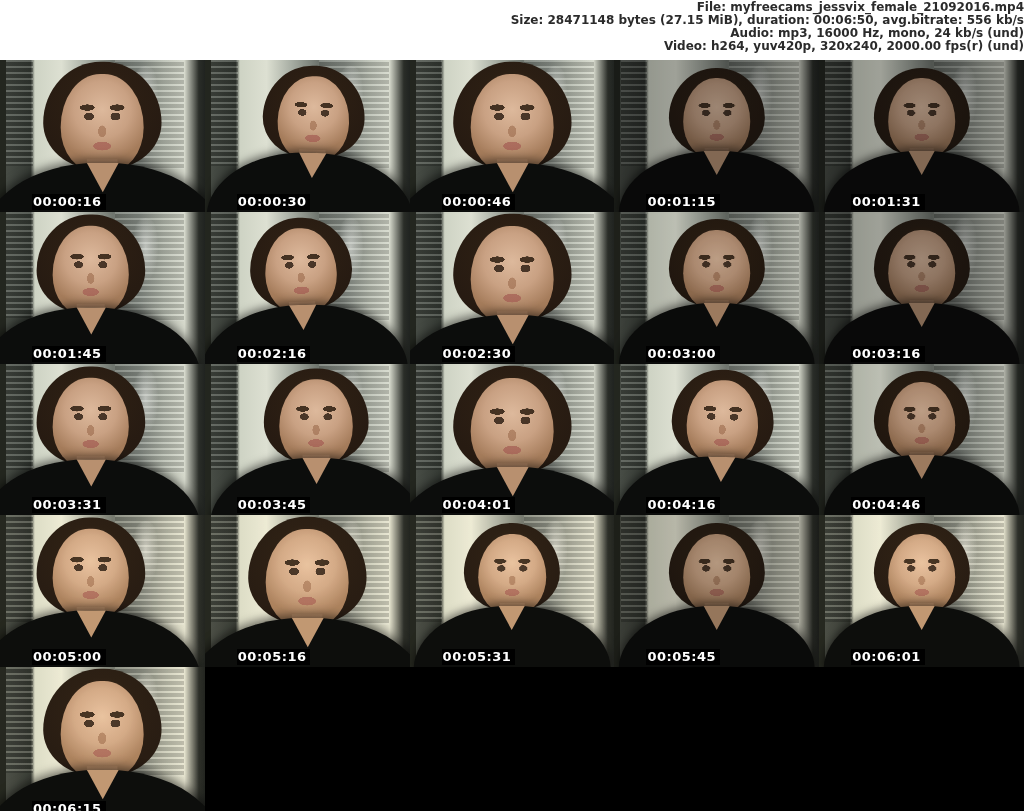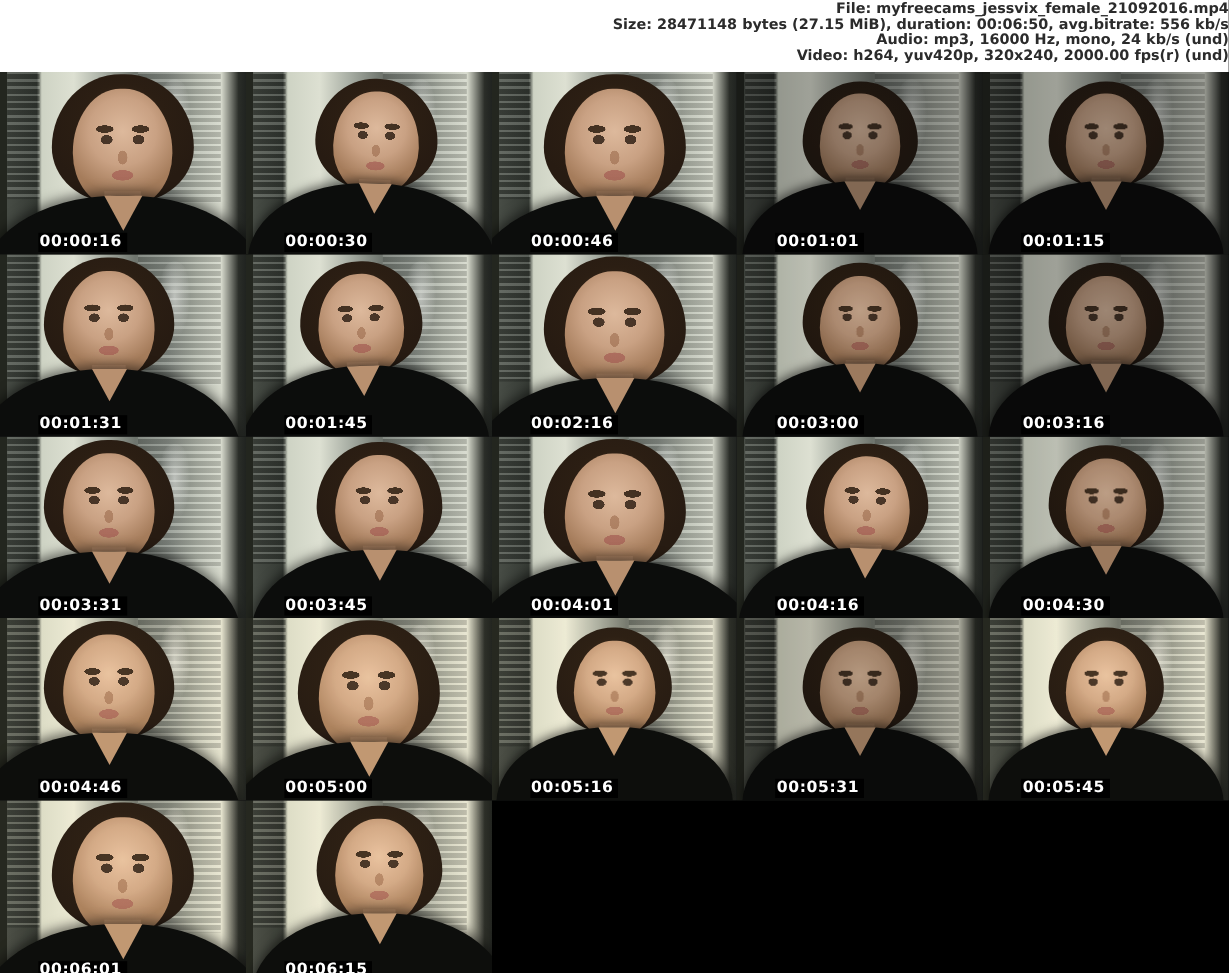--- a/index.html
+++ b/index.html
@@ -211,35 +211,20 @@
       <div class="blinds-left"></div>
       <div class="blinds-right"></div>
       <div class="glare"></div>
       <div class="person">
         <div class="hair"></div>
         <div class="face"></div>
         <div class="neck"></div>
         <div class="torso"></div>
       </div>
     </div>
-    <span class="ts">00:01:01</span>
-  </div>
-    <div class="thumb">
-    <div class="scene">
-      <div class="wall"></div>
-      <div class="blinds-left"></div>
-      <div class="blinds-right"></div>
-      <div class="glare"></div>
-      <div class="person">
-        <div class="hair"></div>
-        <div class="face"></div>
-        <div class="neck"></div>
-        <div class="torso"></div>
-      </div>
-    </div>
     <span class="ts">00:01:15</span>
   </div>
     <div class="thumb">
     <div class="scene">
       <div class="wall"></div>
       <div class="blinds-left"></div>
       <div class="blinds-right"></div>
       <div class="glare"></div>
       <div class="person">
         <div class="hair"></div>
@@ -286,20 +271,35 @@
       <div class="blinds-left"></div>
       <div class="blinds-right"></div>
       <div class="glare"></div>
       <div class="person">
         <div class="hair"></div>
         <div class="face"></div>
         <div class="neck"></div>
         <div class="torso"></div>
       </div>
     </div>
+    <span class="ts">00:02:30</span>
+  </div>
+    <div class="thumb">
+    <div class="scene">
+      <div class="wall"></div>
+      <div class="blinds-left"></div>
+      <div class="blinds-right"></div>
+      <div class="glare"></div>
+      <div class="person">
+        <div class="hair"></div>
+        <div class="face"></div>
+        <div class="neck"></div>
+        <div class="torso"></div>
+      </div>
+    </div>
     <span class="ts">00:03:00</span>
   </div>
     <div class="thumb">
     <div class="scene">
       <div class="wall"></div>
       <div class="blinds-left"></div>
       <div class="blinds-right"></div>
       <div class="glare"></div>
       <div class="person">
         <div class="hair"></div>
@@ -362,35 +362,20 @@
       <div class="blinds-right"></div>
       <div class="glare"></div>
       <div class="person">
         <div class="hair"></div>
         <div class="face"></div>
         <div class="neck"></div>
         <div class="torso"></div>
       </div>
     </div>
     <span class="ts">00:04:16</span>
-  </div>
-    <div class="thumb">
-    <div class="scene">
-      <div class="wall"></div>
-      <div class="blinds-left"></div>
-      <div class="blinds-right"></div>
-      <div class="glare"></div>
-      <div class="person">
-        <div class="hair"></div>
-        <div class="face"></div>
-        <div class="neck"></div>
-        <div class="torso"></div>
-      </div>
-    </div>
-    <span class="ts">00:04:30</span>
   </div>
     <div class="thumb">
     <div class="scene">
       <div class="wall"></div>
       <div class="blinds-left"></div>
       <div class="blinds-right"></div>
       <div class="glare"></div>
       <div class="person">
         <div class="hair"></div>
         <div class="face"></div>

